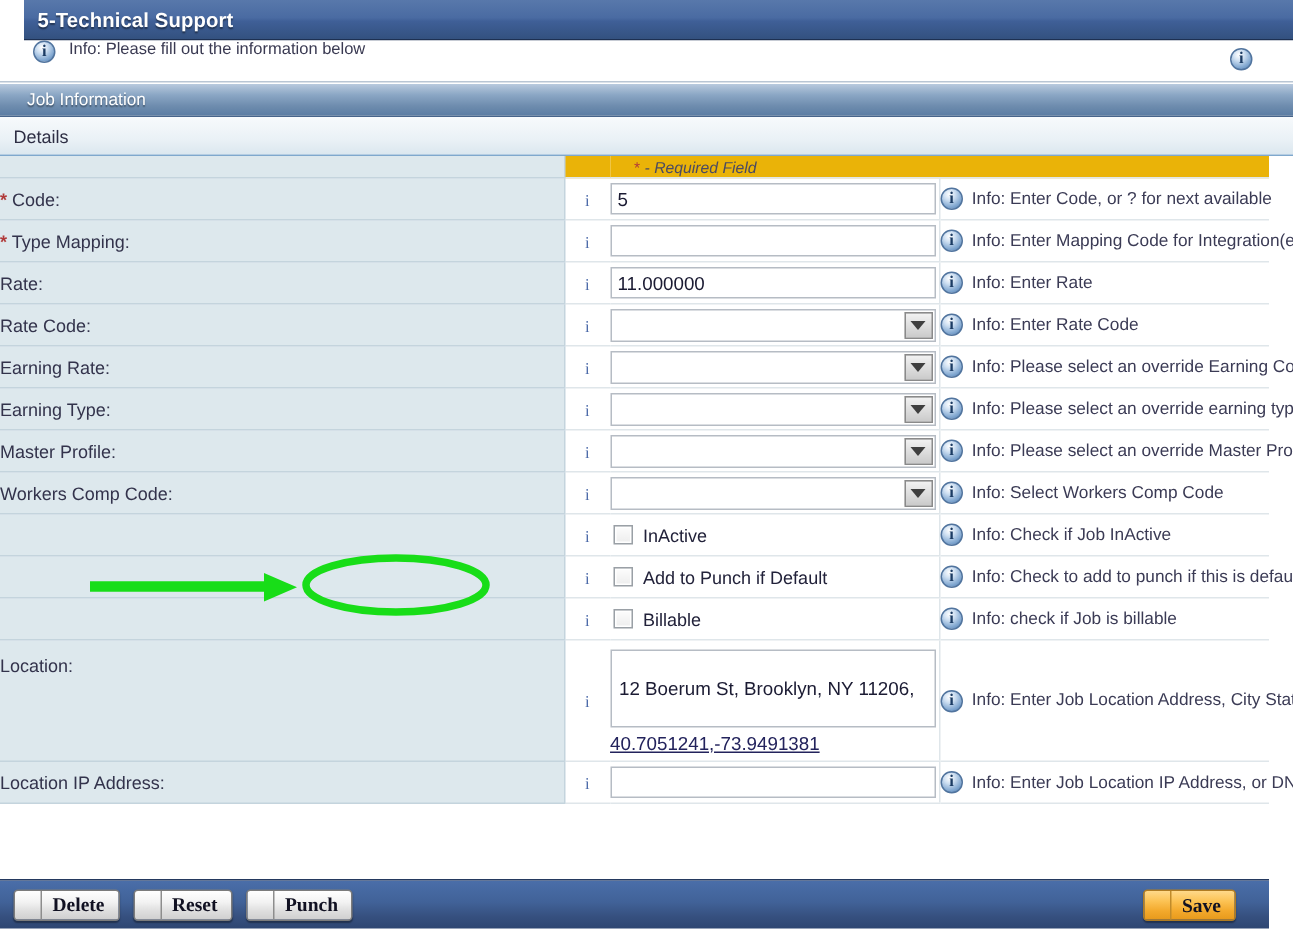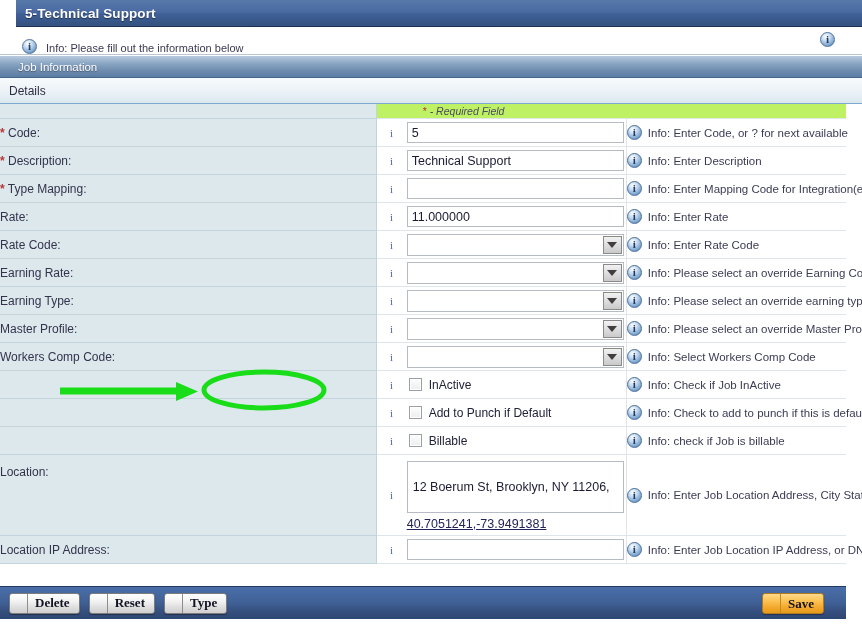--- a/index.html
+++ b/index.html
@@ -34,21 +34,21 @@
     letter-spacing: 0.1px;
     text-shadow: 0 1px 1px rgba(0,0,0,.45);
   }
 
   
   .infobar {
     position: absolute; left: 0; top: 27px;
     width: 862px; height: 28px;
     background: #ffffff;
     border-bottom: 1px solid #b9c6d4;
-    display: flex; align-items: flex-end;
+    display: flex; align-items: flex-start;
   }
   .infobar .msg {
     font-size: 11px;
     color: #3a3a52;
     margin-left: 9px;
   }
   .infobar .right-ico { position: absolute; right: 27px; top: 5px; }
 
   
   .iico {
@@ -150,21 +150,21 @@
     border-left: 1px solid #dfe6ea;
     padding-left: 8px;
     white-space: nowrap;
   }
   td.c-info .row-in { display: flex; align-items: center; gap: 6px; }
   td.c-info .txt { font-size: 11.5px; color: #3b3b55; }
 
   
   tr.hdr td.c-label { background: #dde8ed; border-bottom: 1px solid #c4d4dd; }
   tr.hdr td.c-i, tr.hdr td.c-field, tr.hdr td.c-info {
-    background: #bef264; border-bottom: 1px solid #dfe6ea;
+    background: #eab308; border-bottom: 1px solid #dfe6ea;
   }
   .reqnote {
     font-size: 10.5px; font-style: italic; color: #4a4a62;
     padding-left: 16px;
   }
   .reqnote .star { color: #b03a3a; font-style: normal; }
 
   
   .tinput {
     width: 217px; height: 21px;
@@ -314,31 +314,20 @@
             <td class="c-i"><span class="ilet">i</span></td>
             <td class="c-field"><input type="text" class="tinput" value="5" style=""></td>
             <td class="c-info">
               <div class="row-in">
                 <span class="iico"></span>
                 <span class="txt">Info: Enter Code, or ? for next available</span>
               </div>
             </td>
           </tr>
           <tr style="height: 28px;">
-            <td class="c-label"><span class="req">*</span> <span>Description:</span></td>
-            <td class="c-i"><span class="ilet">i</span></td>
-            <td class="c-field"><input type="text" class="tinput" value="Technical Support" style=""></td>
-            <td class="c-info">
-              <div class="row-in">
-                <span class="iico"></span>
-                <span class="txt">Info: Enter Description</span>
-              </div>
-            </td>
-          </tr>
-          <tr style="height: 28px;">
             <td class="c-label"><span class="req">*</span> <span>Type Mapping:</span></td>
             <td class="c-i"><span class="ilet">i</span></td>
             <td class="c-field"><input type="text" class="tinput" value="" style=""></td>
             <td class="c-info">
               <div class="row-in">
                 <span class="iico"></span>
                 <span class="txt">Info: Enter Mapping Code for Integration(e.g GL Export)</span>
               </div>
             </td>
           </tr>
@@ -498,21 +487,21 @@
     <div class="btn">
       <span class="iconpad"></span>
       <span class="blabel">Delete</span>
     </div>
     <div class="btn">
       <span class="iconpad"></span>
       <span class="blabel">Reset</span>
     </div>
     <div class="btn">
       <span class="iconpad"></span>
-      <span class="blabel">Type</span>
+      <span class="blabel">Punch</span>
     </div>
     <div class="btn save">
       <span class="iconpad"></span>
       <span class="blabel">Save</span>
     </div>
   </div>
 
   <svg class="anno" viewBox="0 0 862 627" xmlns="http://www.w3.org/2000/svg">
     <g id="anno-g">
       <line id="anno-arrow-line" x1="60" y1="391" x2="178" y2="391" stroke="#18dd18" stroke-width="7"></line>

